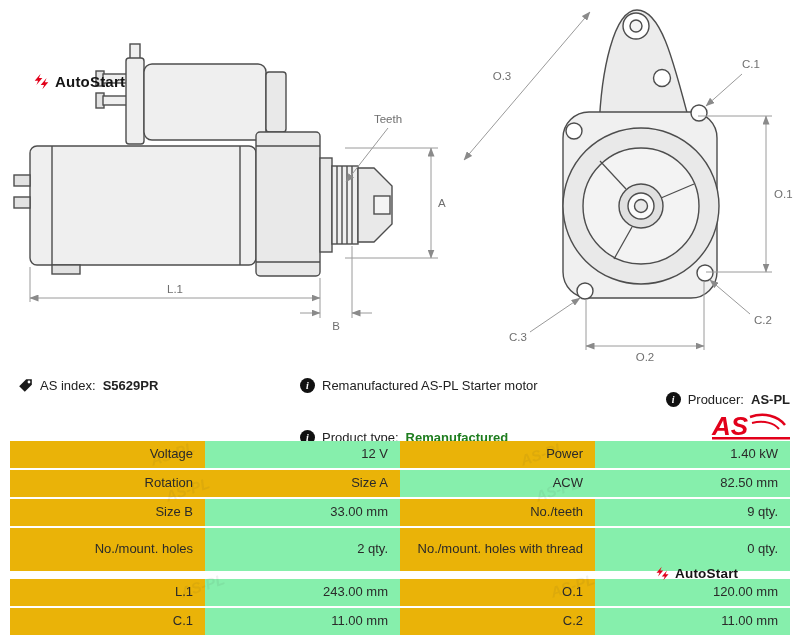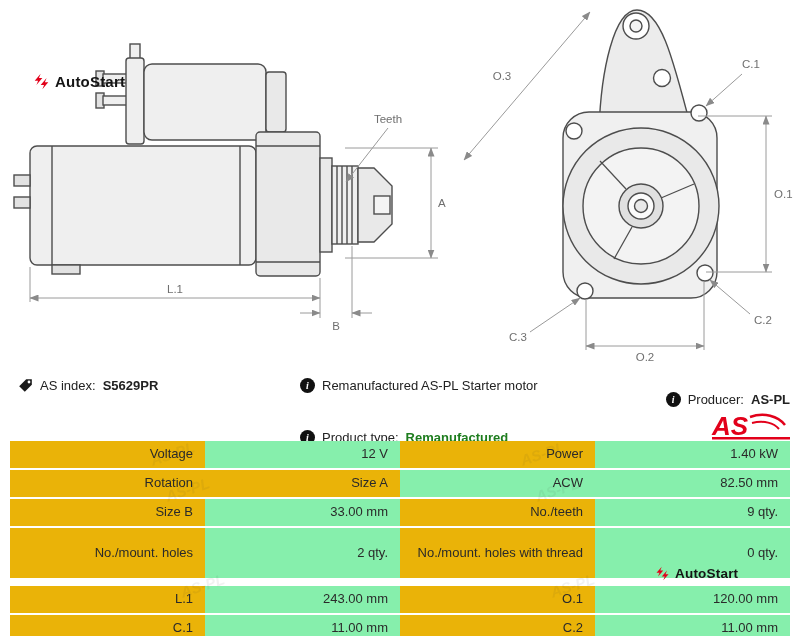--- a/index.html
+++ b/index.html
@@ -31,21 +31,21 @@
   
   .aspl-logo { position:absolute; right:8px; top:394px;margin-top:16px; }
 
   
   .spec { position:absolute; left:10px; top:441px; width:780px; }
   .srow { display:grid; grid-template-columns:195px 195px 195px 195px; margin-bottom:2px; }
   .cell { display:flex; align-items:center; justify-content:flex-end; text-align:right; padding-right:12px; font-size:13px; color:#2a2a2a; line-height:1.25; }
   .lab { background:#eab308; }
   .val { background:#86efac; }
   .h27 { height:27px; }
-  .h43 { height:50px; }
+  .h43 { height:43px; }
   .gaprow { height:6px; }
 
   .wm { position:absolute; font-weight:bold; font-style:italic; font-size:15px; color:rgba(50,50,50,0.07); transform:rotate(-18deg); pointer-events:none; }
 </style>
 </head>
 <body>
 
 <div class="page">
 
   <svg id="side-view" class="drawing" width="450" height="340" viewBox="0 0 450 340">

